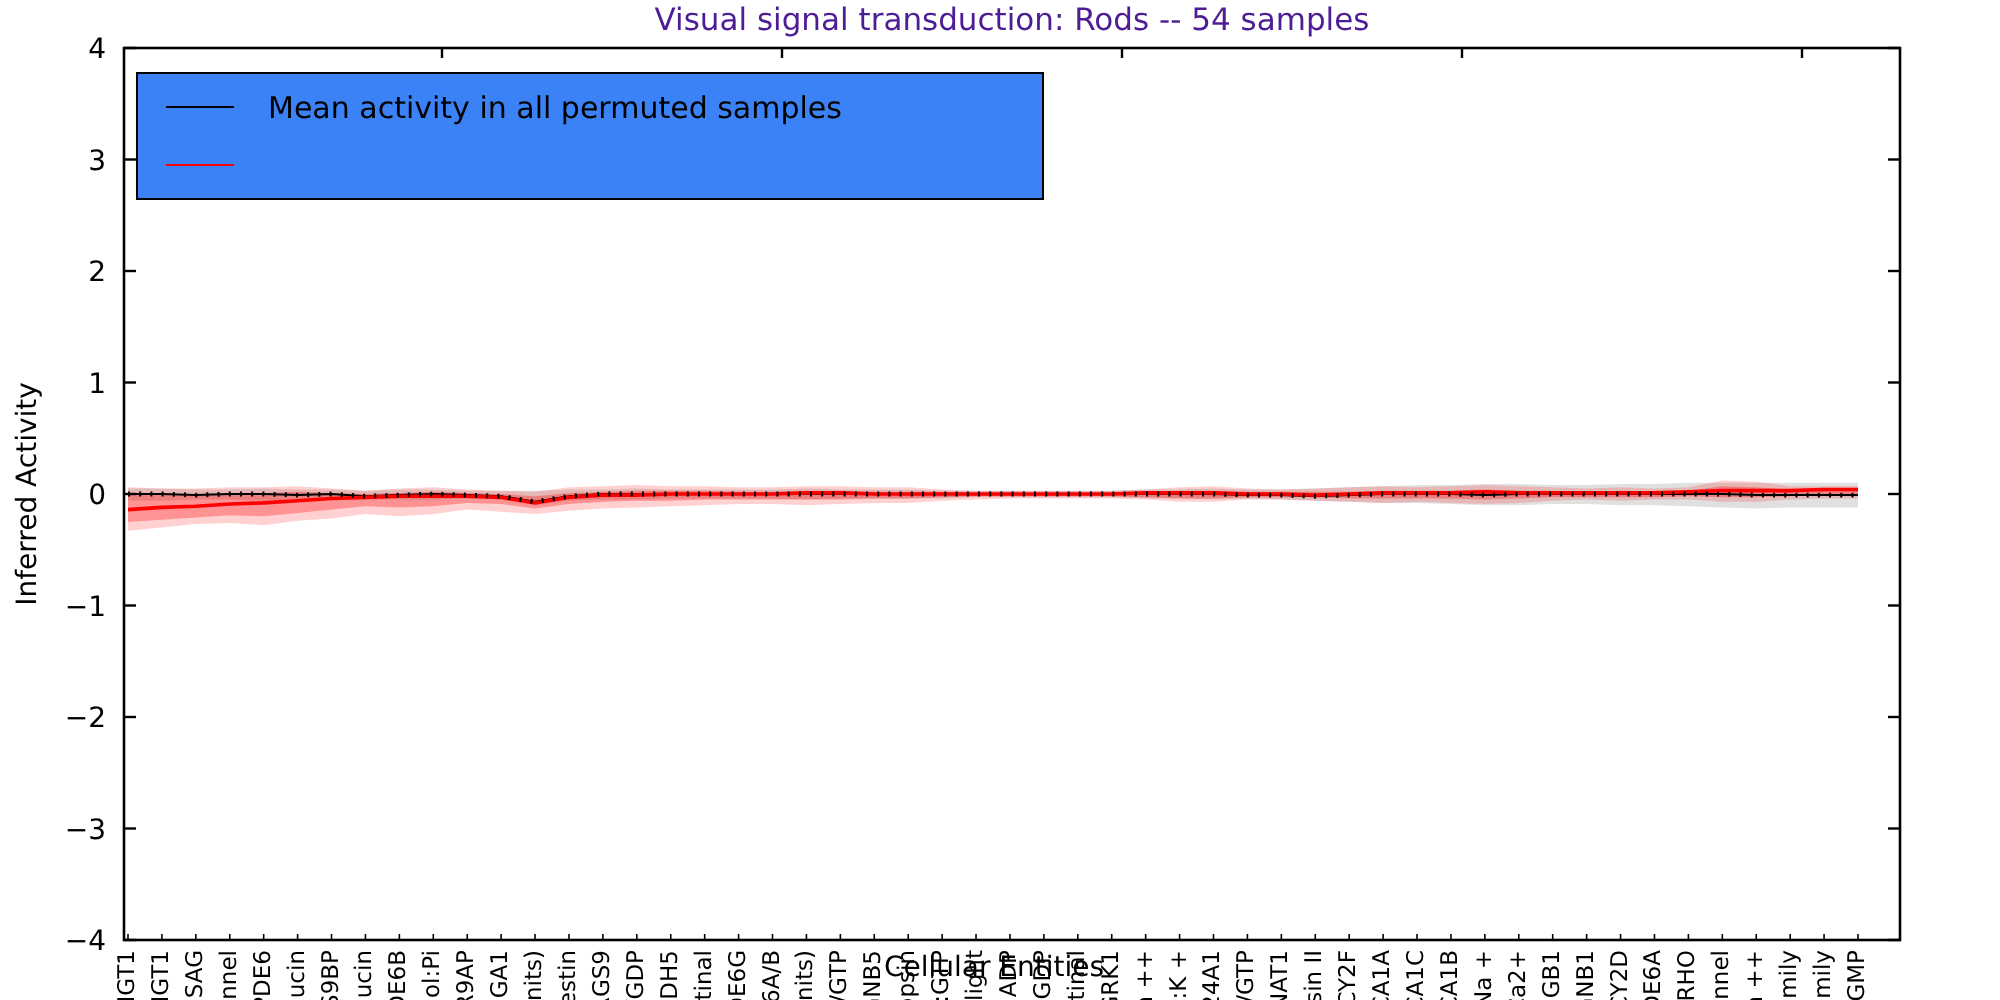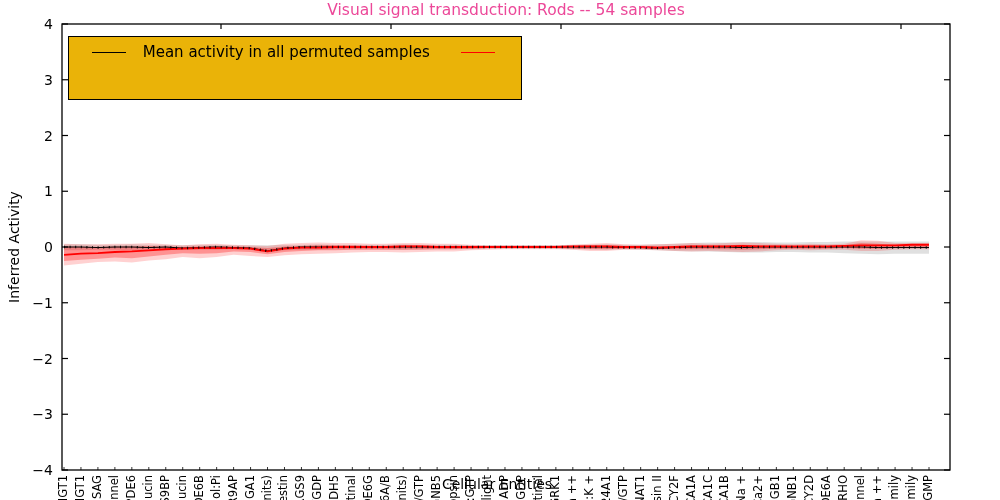--- a/index.html
+++ b/index.html
@@ -1,26 +1,26 @@
 <!DOCTYPE html>
 <html><head>
 <meta charset="utf-8">
 <style>
   html,body{margin:0;padding:0;background:#fff;}
   .figure{position:relative;width:1000px;height:500px;background:#ffffff;
           font-family:"DejaVu Sans","Liberation Sans",sans-serif;color:#000;overflow:hidden;}
   .plot-svg{position:absolute;left:0;top:0;}
   svg text{font-family:"DejaVu Sans","Liberation Sans",sans-serif;}
   .title{position:absolute;left:62px;top:1px;width:888px;text-align:center;
-         font-size:15.5px;color:#ec4899;}
+         font-size:15.5px;color:#4c1d95;}
   .ylabel{position:absolute;left:14px;top:247px;transform:translate(-50%,-50%) rotate(-90deg);
           white-space:nowrap;font-size:14px;}
   .xlabel{position:absolute;left:62px;top:476px;width:870px;text-align:center;font-size:14px;}
   .legend{position:absolute;left:68px;top:36px;width:452px;height:58px;border:1.2px solid #000;
-          background:#eab308;display:flex;flex-direction:row;justify-content:space-around;padding:2px 0;}
+          background:#3b82f6;display:flex;flex-direction:column;justify-content:space-around;padding:2px 0;}
   .legend-row{display:flex;align-items:center;height:26px;}
   .legend-line{display:inline-block;width:34px;height:0;border-top:1.8px solid #000;
                margin-left:14px;margin-right:17px;flex:0 0 auto;}
   .legend-label{font-size:15px;white-space:nowrap;}
 </style>
 </head>
 <body>
 
 <div class="figure">
   <svg id="plot" class="plot-svg" width="1000" height="500" viewBox="0 0 1000 500">

